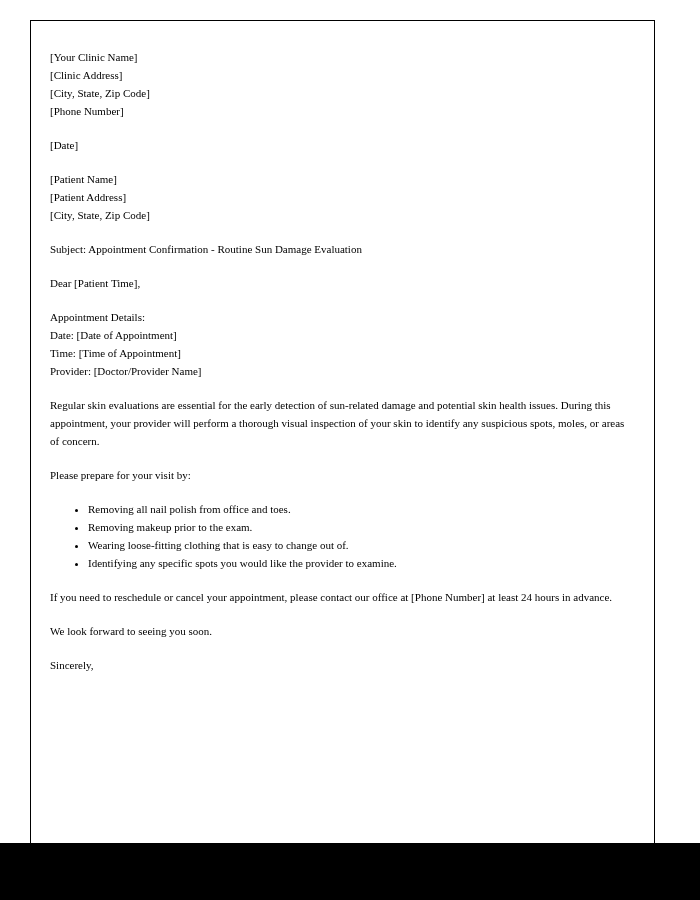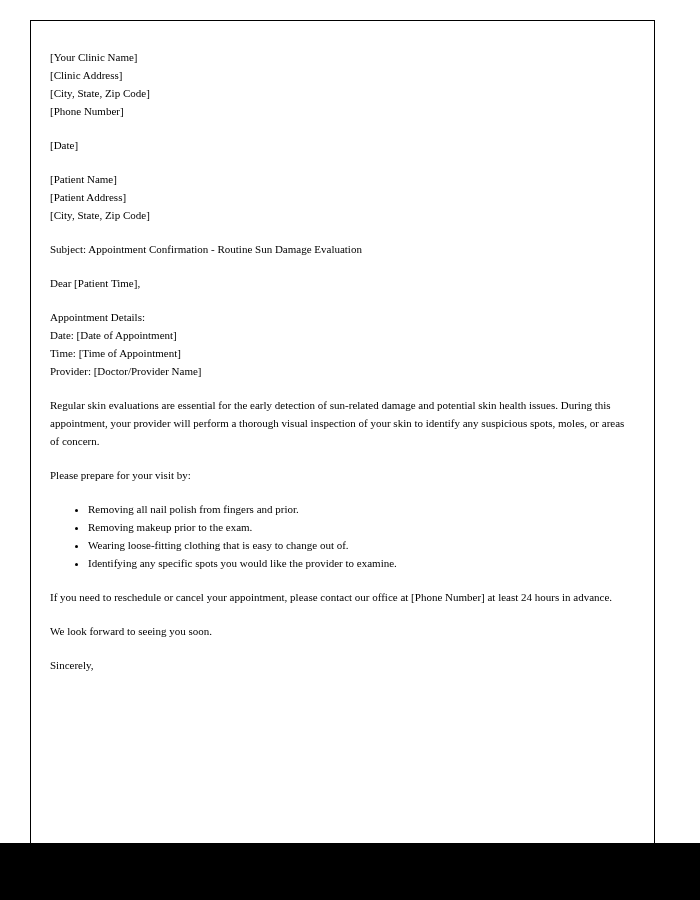--- a/index.html
+++ b/index.html
@@ -77,21 +77,21 @@
     <div class="line">Date: [Date of Appointment]</div>
     <div class="line">Time: [Time of Appointment]</div>
     <div class="line">Provider: [Doctor/Provider Name]</div>
   </div>
 
   <div class="block">Regular skin evaluations are essential for the early detection of sun-related damage and potential skin health issues. During this appointment, your provider will perform a thorough visual inspection of your skin to identify any suspicious spots, moles, or areas of concern.</div>
 
   <div class="block bold">Please prepare for your visit by:</div>
 
   <ul class="prepare-list">
-    <li>Removing all nail polish from fingers and prior.</li>
+    <li>Removing all nail polish from office and toes.</li>
     <li>Removing makeup prior to the exam.</li>
     <li>Wearing loose-fitting clothing that is easy to change out of.</li>
     <li>Identifying any specific spots you would like the provider to examine.</li>
   </ul>
 
   <div class="block">If you need to reschedule or cancel your appointment, please contact our office at [Phone Number] at least 24 hours in advance.</div>
 
   <div class="block">We look forward to seeing you soon.</div>
 
   <div class="block">Sincerely,</div>

